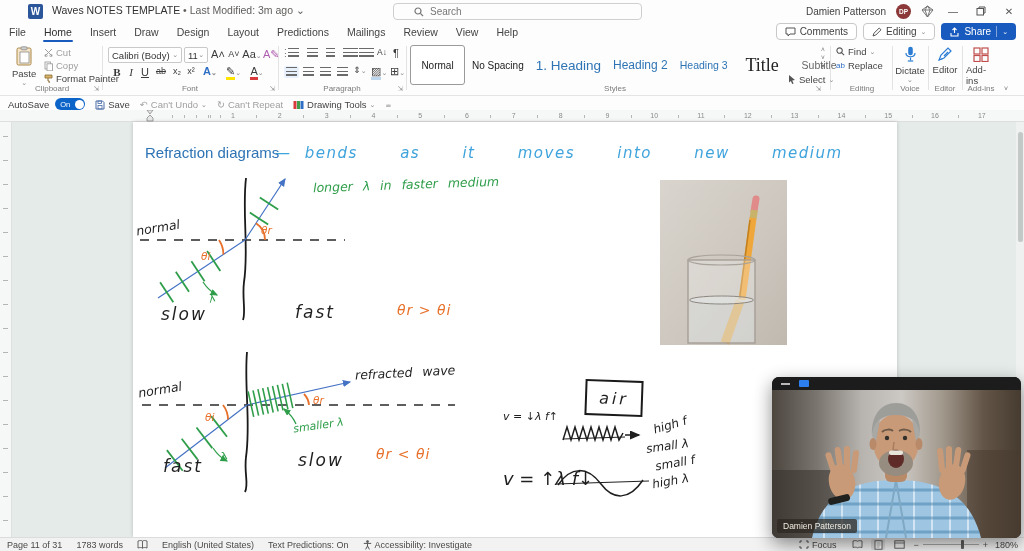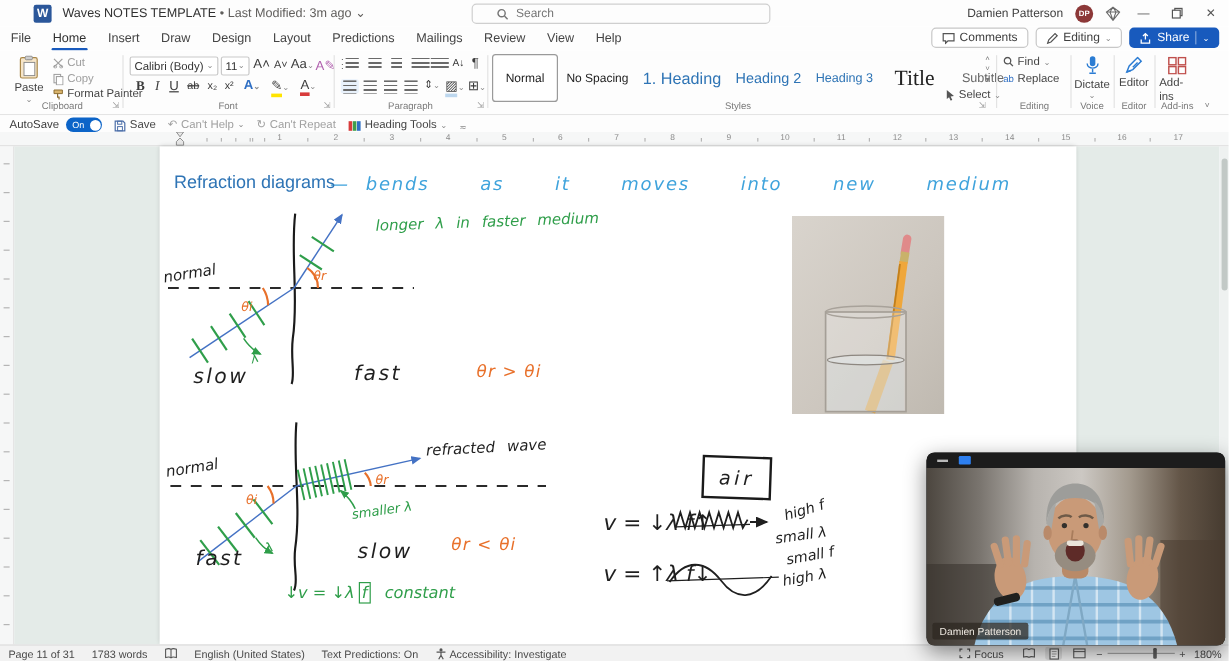--- a/index.html
+++ b/index.html
@@ -376,34 +376,34 @@
     <span class="smallbtn" style="position:static">
       <svg width="10" height="10" viewBox="0 0 10 10">
         <path d="M1 1 H7.5 L9 2.5 V9 H1 Z" fill="none" stroke="#4a6da8" stroke-width="1"></path>
         <rect x="3" y="5.5" width="4" height="3.5" fill="none" stroke="#4a6da8" stroke-width="0.8"></rect>
         <rect x="3" y="1" width="3.5" height="2.5" fill="none" stroke="#4a6da8" stroke-width="0.8"></rect>
       </svg>
       <span>Save</span>
     </span>
     <span class="smallbtn disab" style="position:static">
       <span>↶</span>
-      <span>Can't Help</span>
+      <span>Can't Undo</span>
         <span class="ddown">⌄</span>
     </span>
     <span class="smallbtn disab" style="position:static">
       <span>↻</span>
       <span>Can't Repeat</span>
     </span>
     <span class="smallbtn" style="position:static">
       <svg width="11" height="10" viewBox="0 0 11 10">
         <rect x="0.5" y="1" width="3" height="8" fill="#d83b3b"></rect>
           <rect x="4" y="1" width="3" height="8" fill="#3f9e4a"></rect>
           <rect x="7.5" y="1" width="3" height="8" fill="#2f6fc4"></rect>
       </svg>
-      <span>Heading Tools</span>
+      <span>Drawing Tools</span>
         <span class="ddown">⌄</span>
     </span>
     <span style="color:#8a8a8a;font-size:7px">≂</span>
   </div>
 
   <div id="ruler" class="abs">
     <svg class="abs" style="left:145px;top:0" width="10" height="12" viewBox="0 0 10 12">
       <path d="M2 0 H8 L5 4 Z" fill="#e8e8e8" stroke="#8a8a8a" stroke-width="0.8"></path>
       <path d="M2 8 L5 5 L8 8 V11 H2 Z" fill="#e8e8e8" stroke="#8a8a8a" stroke-width="0.8"></path>
     </svg>
@@ -558,28 +558,24 @@
 
     <div class="abs hand hink" style="left:5px;top:260px;font-size:12.5px;transform:rotate(-9deg)">normal</div>
     <div class="abs hand horange" style="left:72px;top:289px;font-size:10.5px">θi</div>
     <div class="abs hand horange" style="left:180px;top:272px;font-size:10.5px">θr</div>
     <div class="abs hand hink" style="left:222px;top:243px;font-size:12.5px;word-spacing:6px;transform:rotate(-3deg)">refracted wave</div>
     <div class="abs hand hgreen" style="left:160px;top:297px;font-size:11px;transform:rotate(-8deg)">smaller λ</div>
     <div class="abs hand hgreen" style="left:88px;top:328px;font-size:11px;transform:rotate(-18deg)">λ</div>
     <div class="abs hand hink" style="left:30px;top:334px;font-size:17px;letter-spacing:2px">fast</div>
     <div class="abs hand hink" style="left:165px;top:328px;font-size:17px;letter-spacing:2px">slow</div>
     <div class="abs hand horange" style="left:243px;top:324px;font-size:14px;letter-spacing:1px">θr &lt; θi</div>
-    <div class="abs hand hgreen" style="left:104px;top:364px;font-size:13.5px">
-      <span>↓v = ↓λ</span><span class="fbox">f</span>
-      <span style="margin-left:4px">constant</span>
-    </div>
 
     <div class="abs hand hink" style="left:452px;top:258px;width:58px;height:36px;border:2px solid #1a1a1a;
          transform:rotate(2deg);display:flex;align-items:center;justify-content:center;font-size:16px;letter-spacing:3px">air</div>
-    <div class="abs hand hink" style="left:370px;top:304px;font-size:18px">v = ↓λ f↑</div>
+    <div class="abs hand hink" style="left:370px;top:288px;font-size:11px">v = ↓λ f↑</div>
     <div class="abs hand hink" style="left:520px;top:296px;font-size:12px;transform:rotate(-16deg)">high f</div>
     <div class="abs hand hink" style="left:513px;top:317px;font-size:12px;transform:rotate(-8deg)">small λ</div>
     <div class="abs hand hink" style="left:370px;top:346px;font-size:18px">v = ↑λ f↓</div>
     <div class="abs hand hink" style="left:522px;top:334px;font-size:12px;transform:rotate(-10deg)">small f</div>
     <div class="abs hand hink" style="left:519px;top:352px;font-size:12px;transform:rotate(-10deg)">high λ</div>
 
     <svg class="abs" style="left:527px;top:58px" width="127" height="165" viewBox="0 0 127 165">
       <defs>
         <linearGradient id="wall" x1="0" y1="0" x2="1" y2="1">
           <stop offset="0" stop-color="#d9d4cd"></stop>

